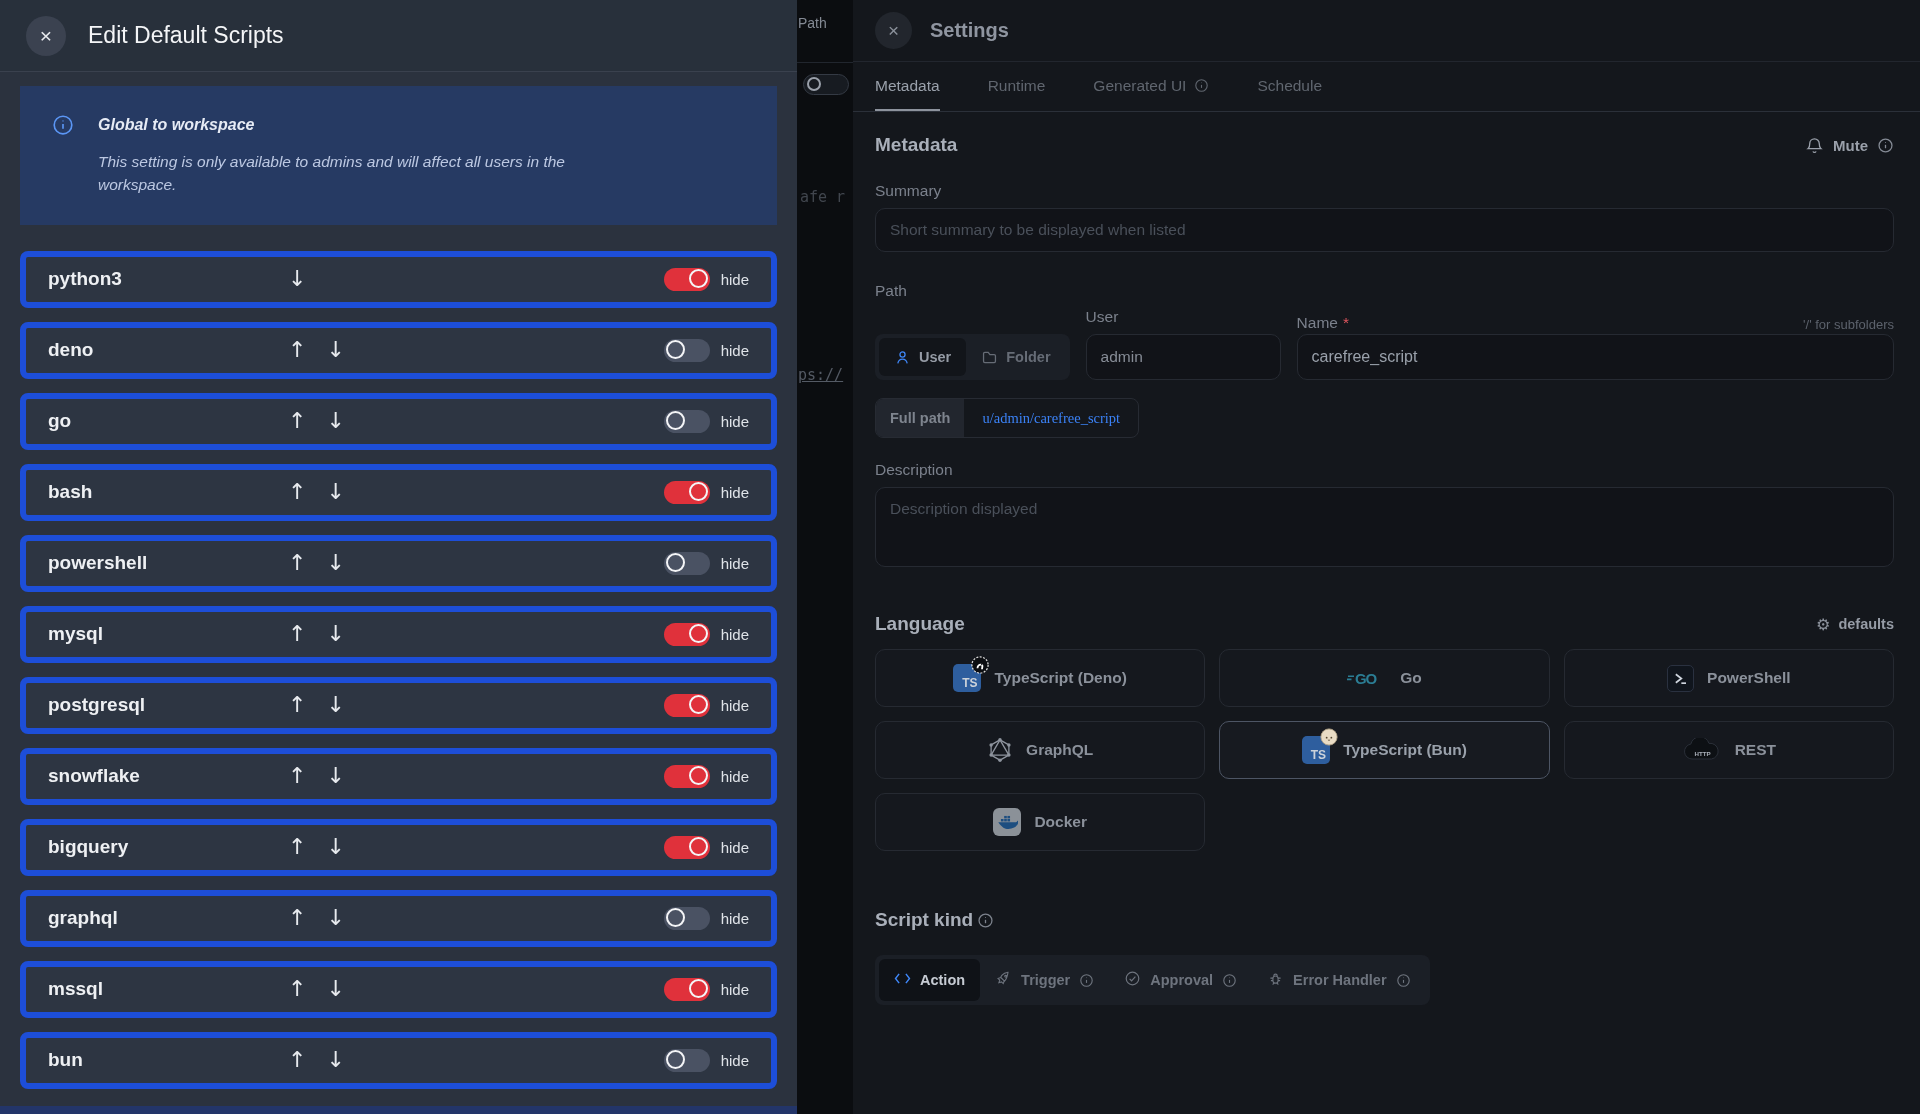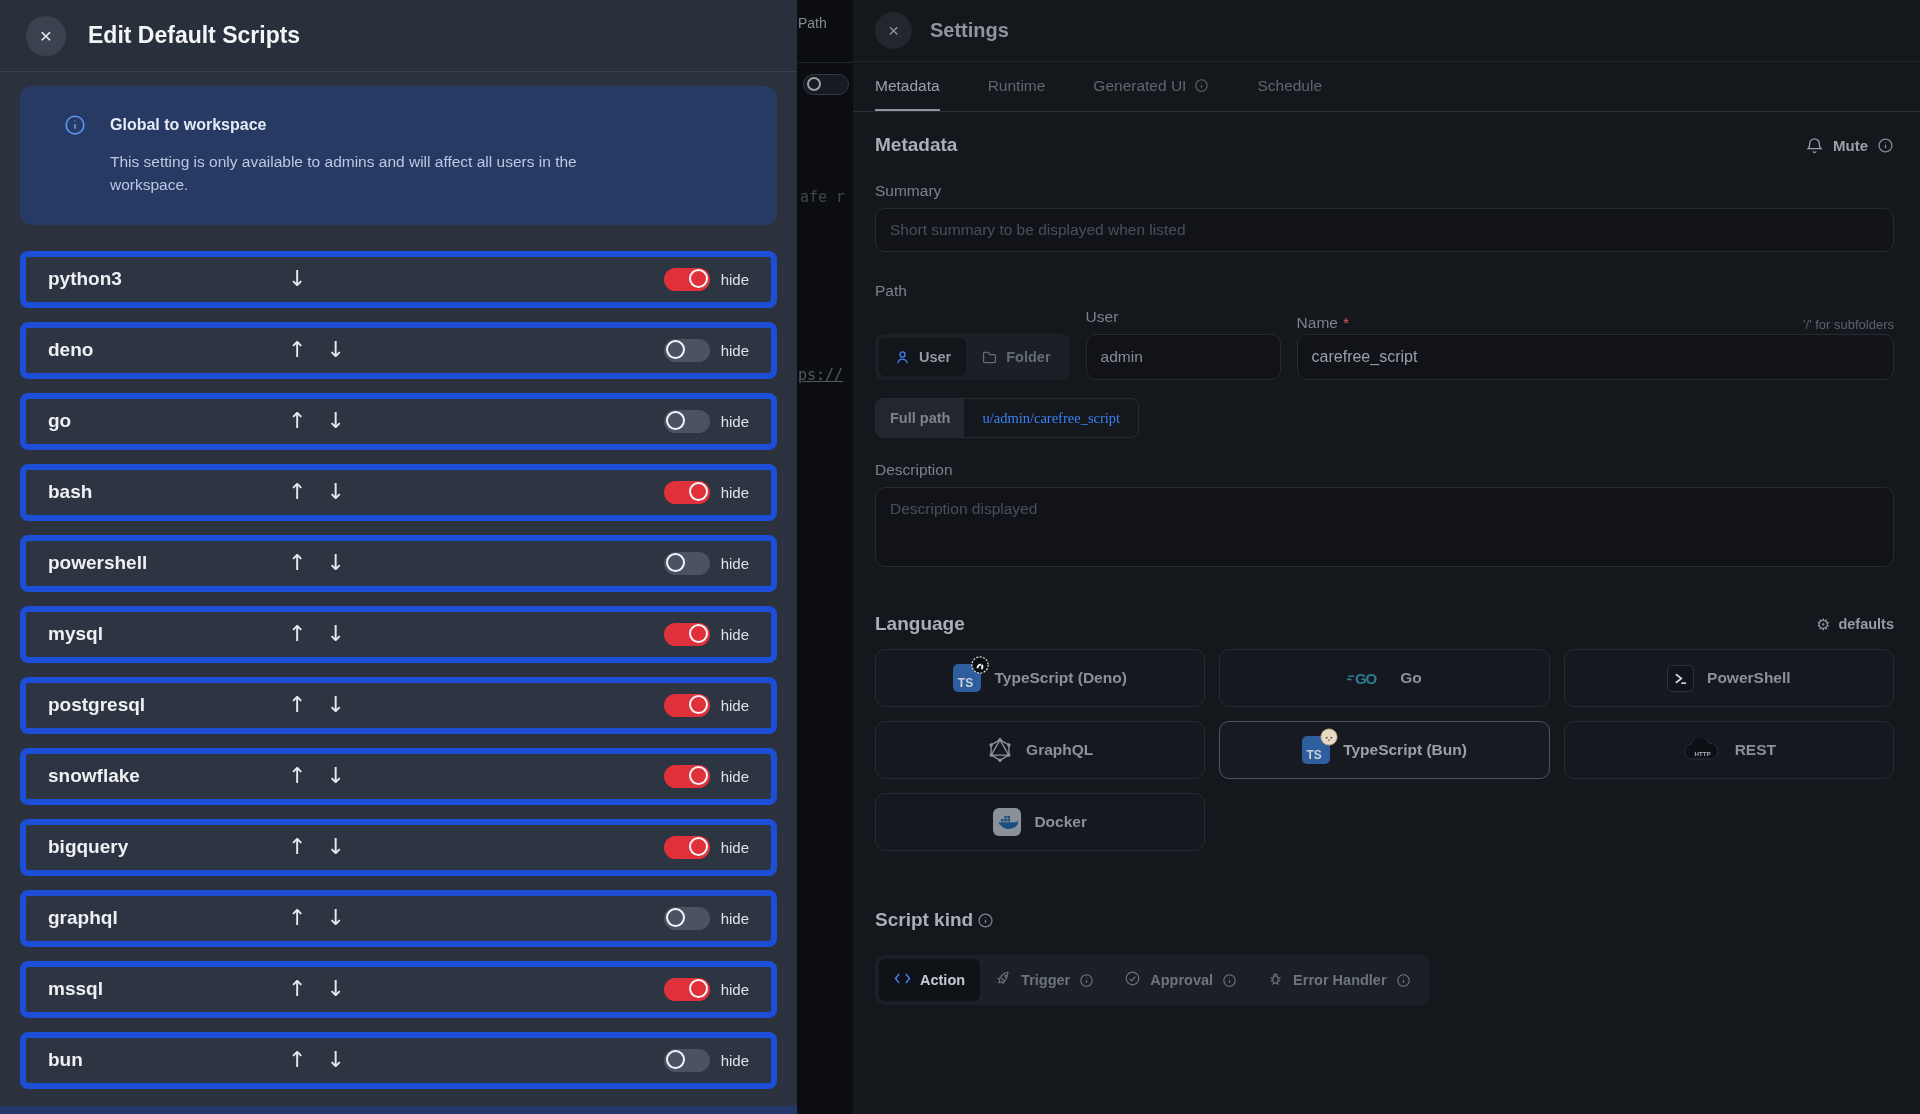--- a/index.html
+++ b/index.html
@@ -12,24 +12,24 @@
   .bg-path { position:absolute; left:1px; top:15px; font-size:14px; color:#848a94; }
   .bg-toggle { position:absolute; left:6px; top:74px; width:46px; height:21px; border-radius:11px; background:#171b21; border:1px solid #343a44; }
   .bg-toggle .knob { position:absolute; left:3px; top:2px; width:14px; height:14px; border-radius:50%; border:2px solid #9aa0aa; }
   .bg-code1 { position:absolute; left:3px; top:188px; font-family:"DejaVu Sans Mono",monospace; font-size:15px; color:#41464e; }
   .bg-code2 { position:absolute; left:1px; top:366px; font-family:"DejaVu Sans Mono",monospace; font-size:15px; color:#545a64; text-decoration:underline; }
 
   
   .left-drawer { position:absolute; left:0; top:0; width:797px; height:1114px; background:#2b323e; overflow:hidden; }
   .ld-header { height:72px; display:flex; align-items:center; padding-left:26px; background:#28303b; border-bottom:1px solid #3a414e; }
   .close-btn { width:40px; height:40px; border-radius:50%; background:#3b4250; color:#e8eaee; display:flex; align-items:center; justify-content:center; font-size:21px; border:none; cursor:pointer; flex:0 0 auto; }
-  .ld-title { margin-left:22px; font-size:23px; font-weight:bold; color:#f4f5f7; }
+  .ld-title { margin-left:22px; font-size:23px; font-weight:normal; color:#f4f5f7; }
   .ld-content { padding:14px 20px 0 20px; }
 
-  .info-box { background:#263a63; border-radius:12px; padding:28px 24px 28px 44px; }
+  .info-box { background:#263a63; border-radius:0; padding:28px 24px 28px 32px;font-style:italic; }
   .info-head { display:flex; align-items:center; gap:24px; }
   .info-icon { width:22px; height:22px; color:#5b96f5; flex:0 0 auto; }
   .info-title { font-size:16px; font-weight:600; color:#e6ebf5; }
   .info-body { margin:14px 0 0 46px; max-width:520px; font-size:15.5px; line-height:1.5; color:#bcc8e2; }
 
   .script-list { margin-top:26px; }
   .row { height:57px; margin-bottom:14px; border:6px solid #1d4ed8; border-radius:8px; background:#2d3542; display:flex; align-items:center; padding:0 22px; }
   .row-label { width:240px; font-size:19px; font-weight:bold; color:#eef0f3; }
   .arrows { display:flex; gap:20px; width:110px; }
   .arrow { background:none; border:none; color:#e7eaee; font-size:22px; line-height:1; cursor:pointer; padding:0; font-family:"DejaVu Sans",sans-serif; }
@@ -86,21 +86,21 @@
   .fullpath-value { padding:0 18px; font-family:Liberation Serif, serif; font-size:14.5px; color:#3b82f6; }
 
   .lang-section { margin-top:42px; }
   .defaults-group { display:flex; align-items:center; gap:8px; color:#969ca6; }
   .gear-glyph { font-size:16px; color:#8a909a; font-family:"DejaVu Sans",sans-serif; }
   .defaults-label { font-size:14.5px; font-weight:600; }
   .lang-grid { margin-top:14px; display:grid; grid-template-columns:repeat(3,1fr); gap:14px; }
   .lang-btn { height:58px; border-radius:10px; border:1px solid #262a32; background:#15181e; display:flex; align-items:center; justify-content:center; gap:13px; font-size:15.5px; font-weight:600; color:#8b919b; cursor:pointer; font-family:"Liberation Sans",sans-serif; }
   .lang-btn.selected { border-color:#4d5564; background:#171a20; color:#9aa1ab; }
 
-  .ts-badge { position:relative; width:28px; height:28px; border-radius:5px; background:#2e5e9e; display:flex; align-items:flex-end; justify-content:center; padding:0 4px 2px 0; flex:0 0 auto; }
+  .ts-badge { position:relative; width:28px; height:28px; border-radius:5px; background:#2e5e9e; display:flex; align-items:flex-end; justify-content:flex-end; padding:0 4px 2px 0; flex:0 0 auto; }
   .ts-txt { font-size:12px; font-weight:bold; color:#ccd2da; }
   .badge-overlay { position:absolute; top:-8px; right:-8px; width:18px; height:18px; }
   .ps-badge { width:27px; height:27px; border-radius:5px; background:#10151d; border:1px solid #2a3140; display:flex; align-items:center; justify-content:center; flex:0 0 auto; }
   .docker-badge { width:28px; height:28px; border-radius:6px; background:#8b9198; display:flex; align-items:center; justify-content:center; flex:0 0 auto; }
   .lang-svg { flex:0 0 auto; display:block; }
 
   .kind-section { margin-top:58px; }
   .kind-head { display:flex; align-items:center; gap:4px; }
   .kind-group { margin-top:24px; display:inline-flex; background:#1b1f26; border-radius:8px; padding:4px; }
   .kind-item { display:flex; align-items:center; gap:9px; padding:0 15px; height:42px; border-radius:6px; font-size:14.5px; font-weight:600; color:#6e747e; background:transparent; border:none; cursor:pointer; font-family:"Liberation Sans",sans-serif; }

